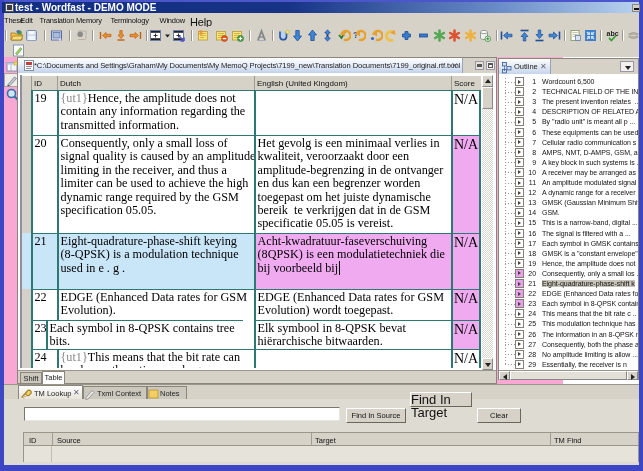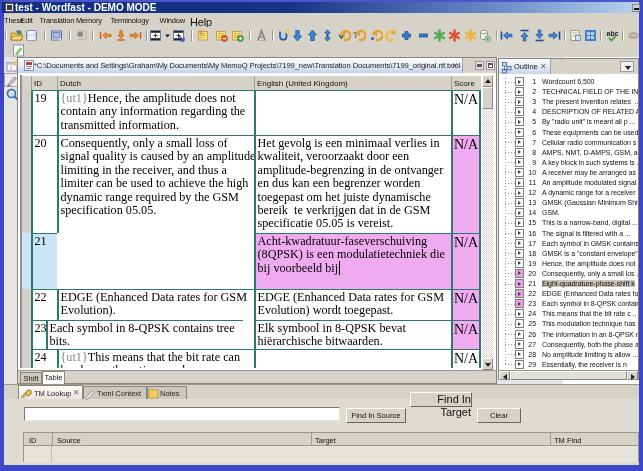--- a/index.html
+++ b/index.html
@@ -1,15 +1,15 @@
 <!DOCTYPE html>
 <html><head><meta charset="utf-8"><style>
 *{margin:0;padding:0;box-sizing:border-box}
 body{width:643px;height:471px;overflow:hidden;font-family:"Liberation Sans",sans-serif}
-#win{position:absolute;left:0;top:0;width:563px;height:471px;background:#e5e5e5}
+#win{position:absolute;left:0;top:0;width:563px;height:471px;background:#f9a8d4}
 .ab{position:absolute}
 .sep{position:absolute;width:1px;background:#9a968c;box-shadow:1px 0 0 #fff}
 .ico{position:absolute;width:16px;height:16px}
 svg{display:block}
 </style></head><body>
 <div id="win">
 
 <div class="ab" style="left:0;top:0;width:643px;height:2px;background:#4b55cc"></div>
 <div class="ab" style="left:0;top:0;width:4px;height:466px;background:#3d46c4"></div>
 <div class="ab" style="left:639px;top:0;width:4px;height:471px;background:#3d46c4"></div>
@@ -370,20 +370,23 @@
 <div class="ab" style="left:254px;top:135px;width:197px;height:98px;background:#fff;border-top:1.5px solid #2e7873;border-left:2px solid #2e7873;overflow:hidden">
       <div style="margin:1px 0 0 1.5px;font-family:'Liberation Serif',serif;font-size:12.2px;line-height:13.4px;white-space:nowrap">Het gevolg is een minimaal verlies in<br>kwaliteit, veroorzaakt door een<br>amplitude-begrenzing in de ontvanger<br>en dus kan een begrenzer worden<br>toegepast om het juiste dynamische<br>bereik&nbsp; te verkrijgen dat in de GSM<br>specificatie 05.05 is vereist.</div>
     </div>
 <div class="ab" style="left:451px;top:135px;width:30px;height:98px;background:#f0aaf0;border-top:1.5px solid #2e7873;border-left:2px solid #2e7873;border-right:2px solid #2e7873;overflow:hidden">
       <div style="margin:0.5px 0 0 0;text-align:center;font-family:'Liberation Serif',serif;font-size:14px">N/A</div>
     </div>
 <div class="ab" style="left:22px;top:233px;width:9px;height:56px;background:#c9e5f8"></div>
 <div class="ab" style="left:31px;top:233px;width:26px;height:56px;background:#c9e5f8;border-top:1.5px solid #2e7873;border-left:2px solid #2e7873;overflow:hidden">
       <div style="margin:1px 0 0 1.5px;font-family:'Liberation Serif',serif;font-size:12.2px;line-height:13.4px">21</div>
     </div>
+<div class="ab" style="left:57px;top:233px;width:197px;height:56px;background:#c9e5f8;border-top:1.5px solid #2e7873;border-left:2px solid #2e7873;overflow:hidden">
+      <div style="margin:1px 0 0 1.5px;font-family:'Liberation Serif',serif;font-size:12.2px;line-height:13.4px;white-space:nowrap">Eight-quadrature-phase-shift keying<br>(8-QPSK) is a modulation technique<br>used in e . g .</div>
+    </div>
 <div class="ab" style="left:254px;top:233px;width:197px;height:56px;background:#f0aaf0;border-top:1.5px solid #2e7873;border-left:2px solid #2e7873;overflow:hidden">
       <div style="margin:1px 0 0 1.5px;font-family:'Liberation Serif',serif;font-size:12.2px;line-height:13.4px;white-space:nowrap">Acht-kwadratuur-faseverschuiving<br>(8QPSK) is een modulatietechniek die<br>bij voorbeeld bij<span style="border-left:1px solid #000;margin-left:1px"></span></div>
     </div>
 <div class="ab" style="left:451px;top:233px;width:30px;height:56px;background:#f0aaf0;border-top:1.5px solid #2e7873;border-left:2px solid #2e7873;border-right:2px solid #2e7873;overflow:hidden">
       <div style="margin:0.5px 0 0 0;text-align:center;font-family:'Liberation Serif',serif;font-size:14px">N/A</div>
     </div>
 <div class="ab" style="left:22px;top:289px;width:9px;height:31px;background:#d5d1ca"></div>
 <div class="ab" style="left:31px;top:289px;width:26px;height:31px;background:#fff;border-top:1.5px solid #2e7873;border-left:2px solid #2e7873;overflow:hidden">
       <div style="margin:1px 0 0 1.5px;font-family:'Liberation Serif',serif;font-size:12.2px;line-height:13.4px">22</div>
     </div>
@@ -659,21 +662,21 @@
     </div>
 <div class="ab" style="left:97px;top:388.5px;font-size:7.5px;color:#222">Txml Context</div>
 <div class="ico" style="left:148px;top:388px;width:11px;height:12px">
       <svg width="11" height="12" viewBox="0 0 11 12">
         <rect x="1" y="2" width="9" height="8" fill="#f3cf63" stroke="#b8952a" stroke-width="0.8"></rect>
       </svg>
     </div>
 <div class="ab" style="left:160px;top:388.5px;font-size:7.5px;color:#222">Notes</div>
 <div class="ab" style="left:24px;top:407px;width:316px;height:14px;background:#fff;border:1px solid #7a766c;border-bottom-color:#e8e5dc;border-right-color:#e8e5dc"></div>
 <div class="ab" style="left:346px;top:408px;width:60px;height:15px;background:#d6d2c8;border:1px solid #6a665c;border-top-color:#fff;border-left-color:#fff;font-size:7.5px;color:#111;text-align:center;line-height:13px">Find In Source</div>
-<div class="ab" style="left:410px;top:392px;width:62px;height:15px;background:#d6d2c8;border:1px solid #6a665c;border-top-color:#fff;border-left-color:#fff;font-size:11px;color:#111;text-align:right;line-height:13px">Find In Target</div>
+<div class="ab" style="left:410px;top:392px;width:62px;height:15px;background:#d6d2c8;border:1px solid #6a665c;border-top-color:#fff;border-left-color:#fff;font-size:13px;color:#111;text-align:left;line-height:13px">Find In Target</div>
 <div class="ab" style="left:477px;top:408px;width:44px;height:15px;background:#d6d2c8;border:1px solid #6a665c;border-top-color:#fff;border-left-color:#fff;font-size:7.5px;color:#111;text-align:center;line-height:13px">Clear</div>
 <div class="ab" style="left:23px;top:432px;width:616px;height:14px;background:#d6d2c8;border:1px solid #9a968c">
       <div class="ab" style="left:5px;top:3px;font-size:7.5px;color:#111">ID</div>
       <div class="ab" style="left:33px;top:3px;font-size:7.5px;color:#111">Source</div>
       <div class="ab" style="left:291px;top:3px;font-size:7.5px;color:#111">Target</div>
       <div class="ab" style="left:530px;top:3px;font-size:7.5px;color:#111">TM Find</div>
       <div class="ab" style="left:28px;top:0;width:1px;height:13px;background:#a09c92"></div>
       <div class="ab" style="left:287px;top:0;width:1px;height:13px;background:#a09c92"></div>
       <div class="ab" style="left:526px;top:0;width:1px;height:13px;background:#a09c92"></div>
     </div>

